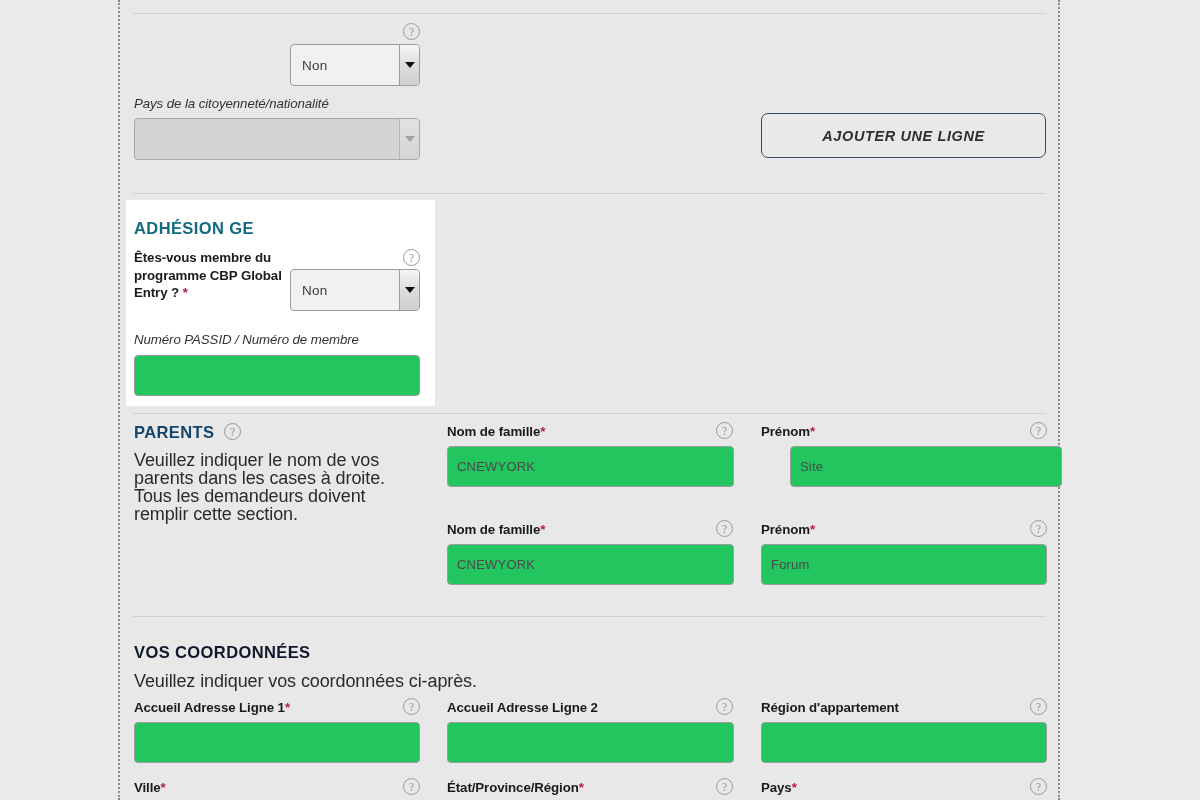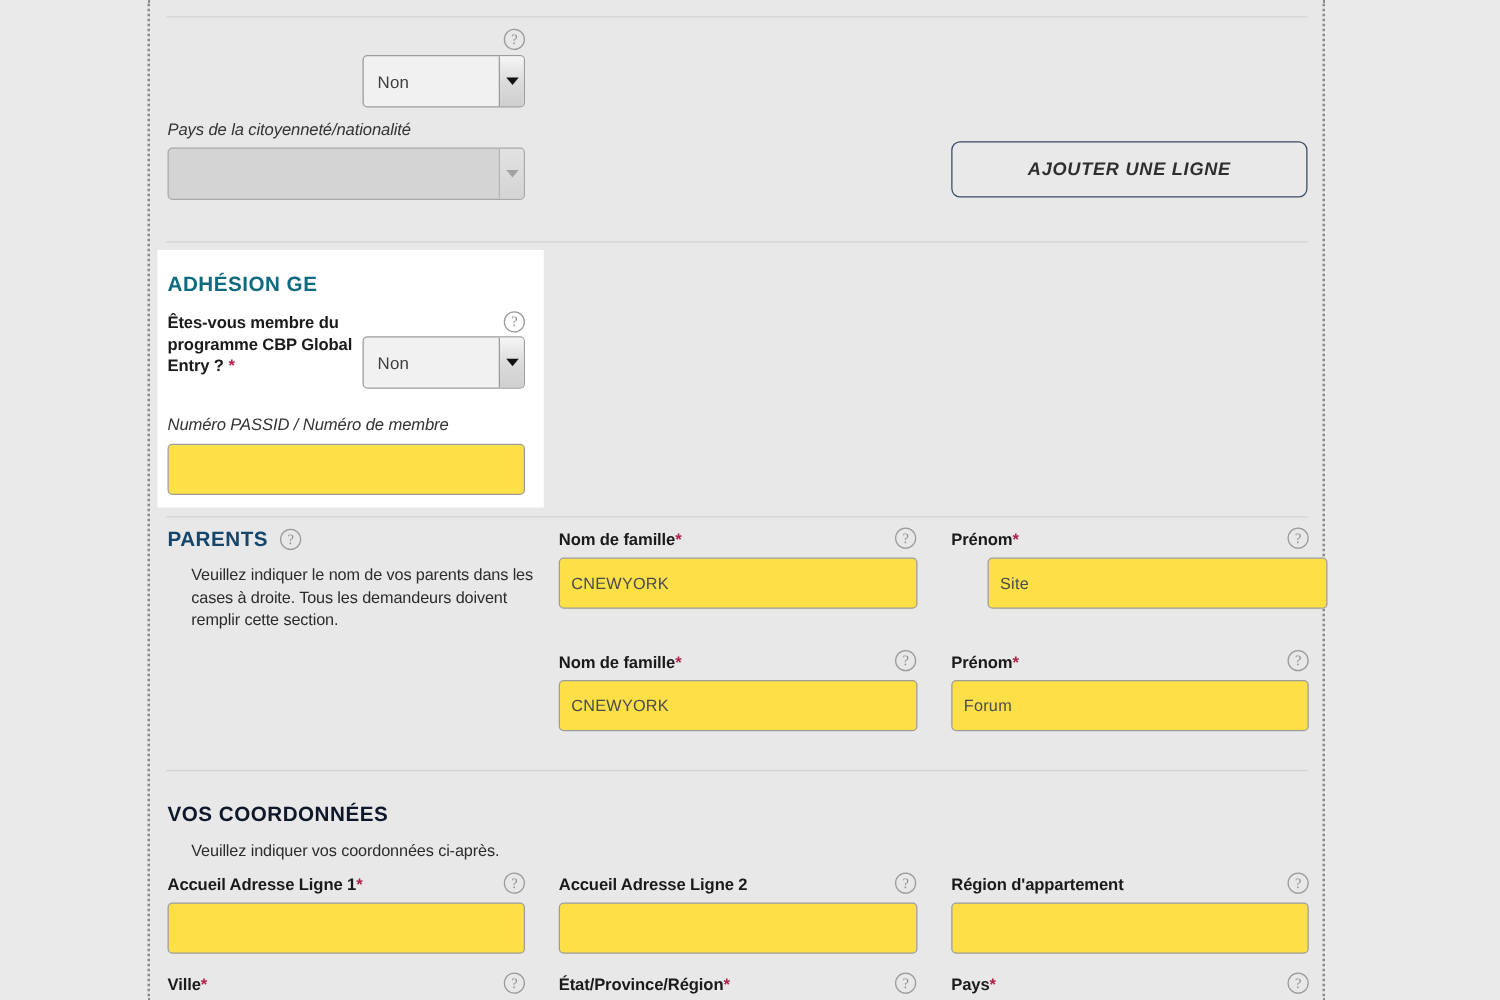--- a/index.html
+++ b/index.html
@@ -76,21 +76,21 @@
     font-family: "Liberation Serif", serif;
     box-sizing: border-box;
     background: transparent;
     cursor: pointer;
   }
 
   
   .tinput {
     position: absolute;
     box-sizing: border-box;
-    background: #fde047;
+    background: #22c55e;
     border: 1px solid #9c9c9c;
     border-radius: 4px;
     font-size: 13px;
     color: #4a4a4a;
     padding: 0 9px;
     font-family: "Liberation Sans", sans-serif;
     outline: none;
     letter-spacing: 0.2px;
   }
 
@@ -165,25 +165,24 @@
     font-size: 16.5px;
     font-weight: bold;
     letter-spacing: 0.4px;
   }
   .sec-title.teal  { color: #106a80; }
   .sec-title.navy  { color: #16456b; }
   .sec-title.blue2 { color: #0f172a; }
 
   .sec-desc {
     position: absolute;
-    font-size: 13px;
+    font-size: 18px;
     color: #2b2b2b;
     line-height: 18px;
     letter-spacing: -0.1px;
-    margin-left: 19px;
   }
 </style>
 </head>
 <body>
 
 <div id="page">
   <div class="form-frame"></div>
 
   <div class="hr" style="top:13px;"></div>
   <div class="hr" style="top:193px;"></div>

